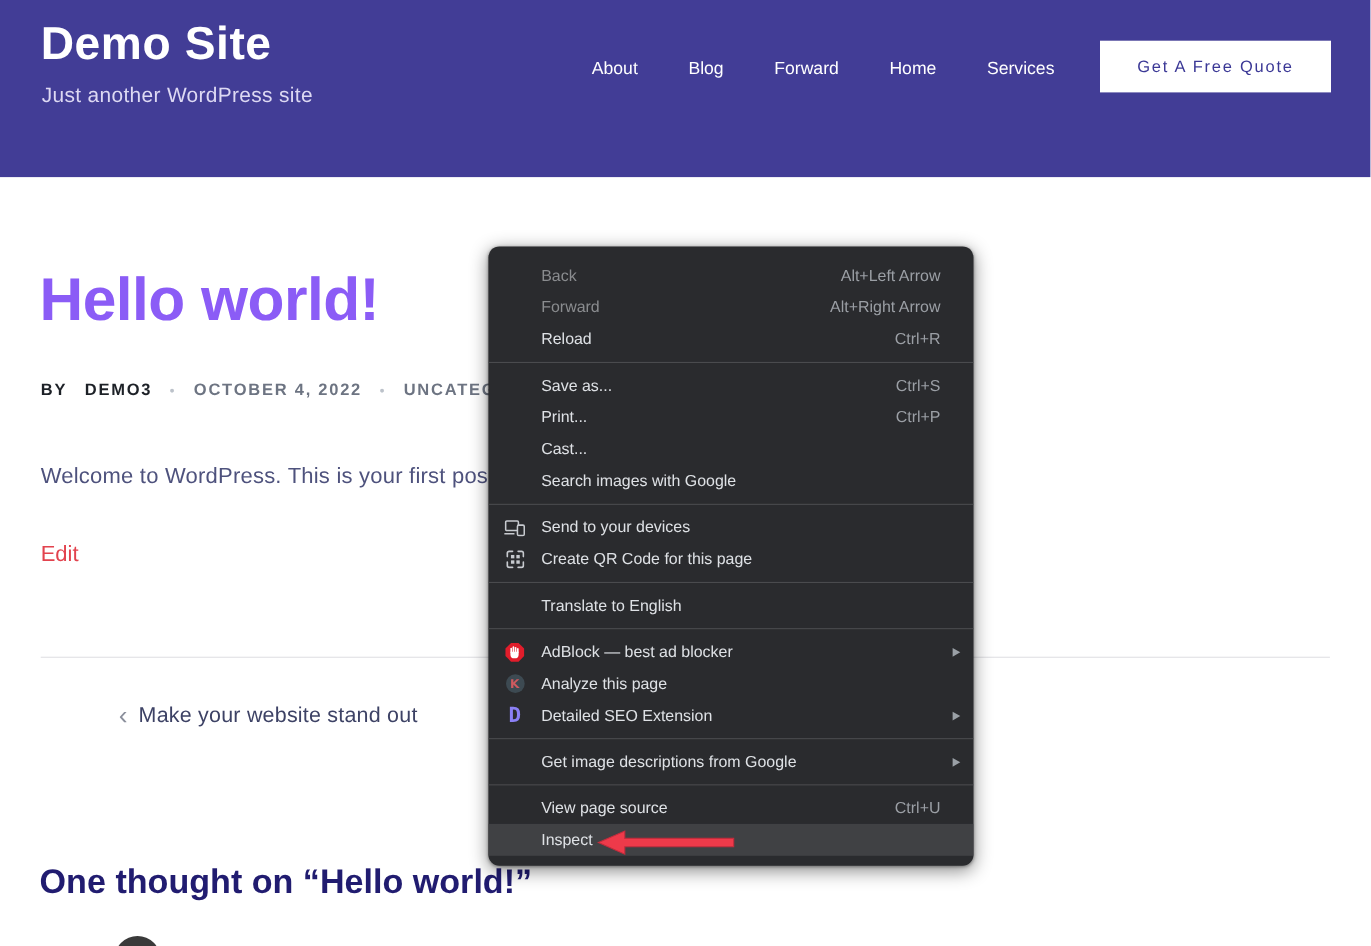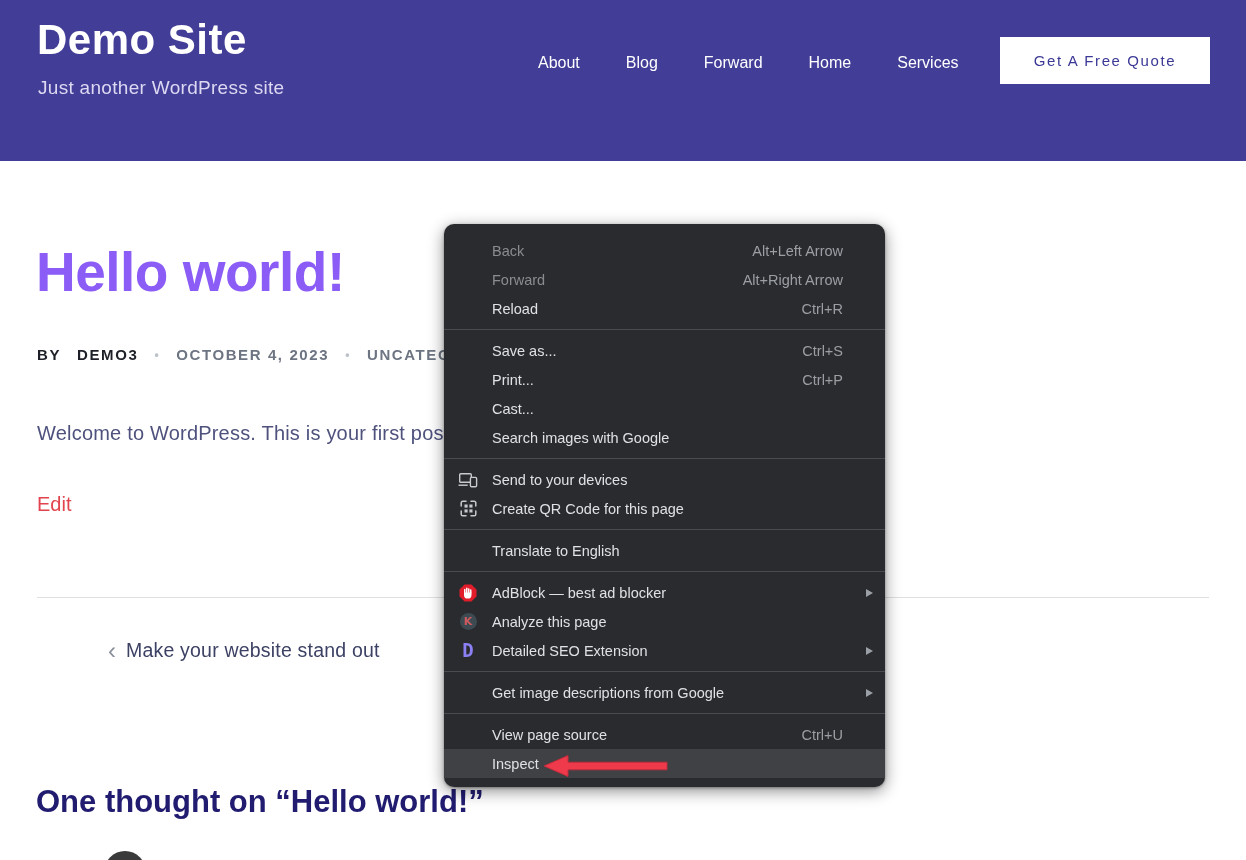--- a/index.html
+++ b/index.html
@@ -77,21 +77,21 @@
   
   .context-menu {
     position:absolute; left:444px; top:224px; width:441px;
     background:#2a2b2e; border-radius:10px; overflow:hidden;
     box-shadow:0 4px 16px rgba(0,0,0,0.45), 0 1px 3px rgba(0,0,0,0.35);
     padding:12px 0 9px 0; z-index:10;
   }
   .menu-separator { height:0; border-top:1px solid #4a4b4e; margin:6px 0; }
   .menu-item {
     position:relative; height:29px; display:flex; align-items:center;
-    padding:0 42px 0 48px; cursor:pointer; white-space:nowrap;
+    padding:0 30px 0 48px; cursor:pointer; white-space:nowrap;
   }
   .menu-item.highlighted { background:#404144; }
   .menu-item-label { font-size:14.5px; color:#dee1e5; }
   .menu-item.disabled .menu-item-label { color:#8a8c8f; cursor:default; }
   .menu-shortcut { margin-left:auto; font-size:14.5px; color:#9b9fa5; }
   .menu-icon {
     position:absolute; left:11px; top:0; width:26px; height:29px;
     display:flex; align-items:center; justify-content:center;
   }
   .submenu-arrow {
@@ -134,21 +134,21 @@
   </nav>
   <button class="cta-button">Get A Free Quote</button>
 </div>
 
 <h1 class="post-title">Hello world!</h1>
 
 <div class="post-byline">
   <span>BY</span>
   <span>DEMO3</span>
   <span class="byline-dot">•</span>
-  <span class="byline-muted">OCTOBER 4, 2023</span>
+  <span class="byline-muted">OCTOBER 4, 2022</span>
   <span class="byline-dot">•</span>
   <span class="byline-muted">UNCATEGORIZ</span>
 </div>
 
 <p class="post-excerpt">Welcome to WordPress. This is your first pos</p>
 
 <a class="edit-link">Edit</a>
 
 <div class="page-divider"></div>
 

